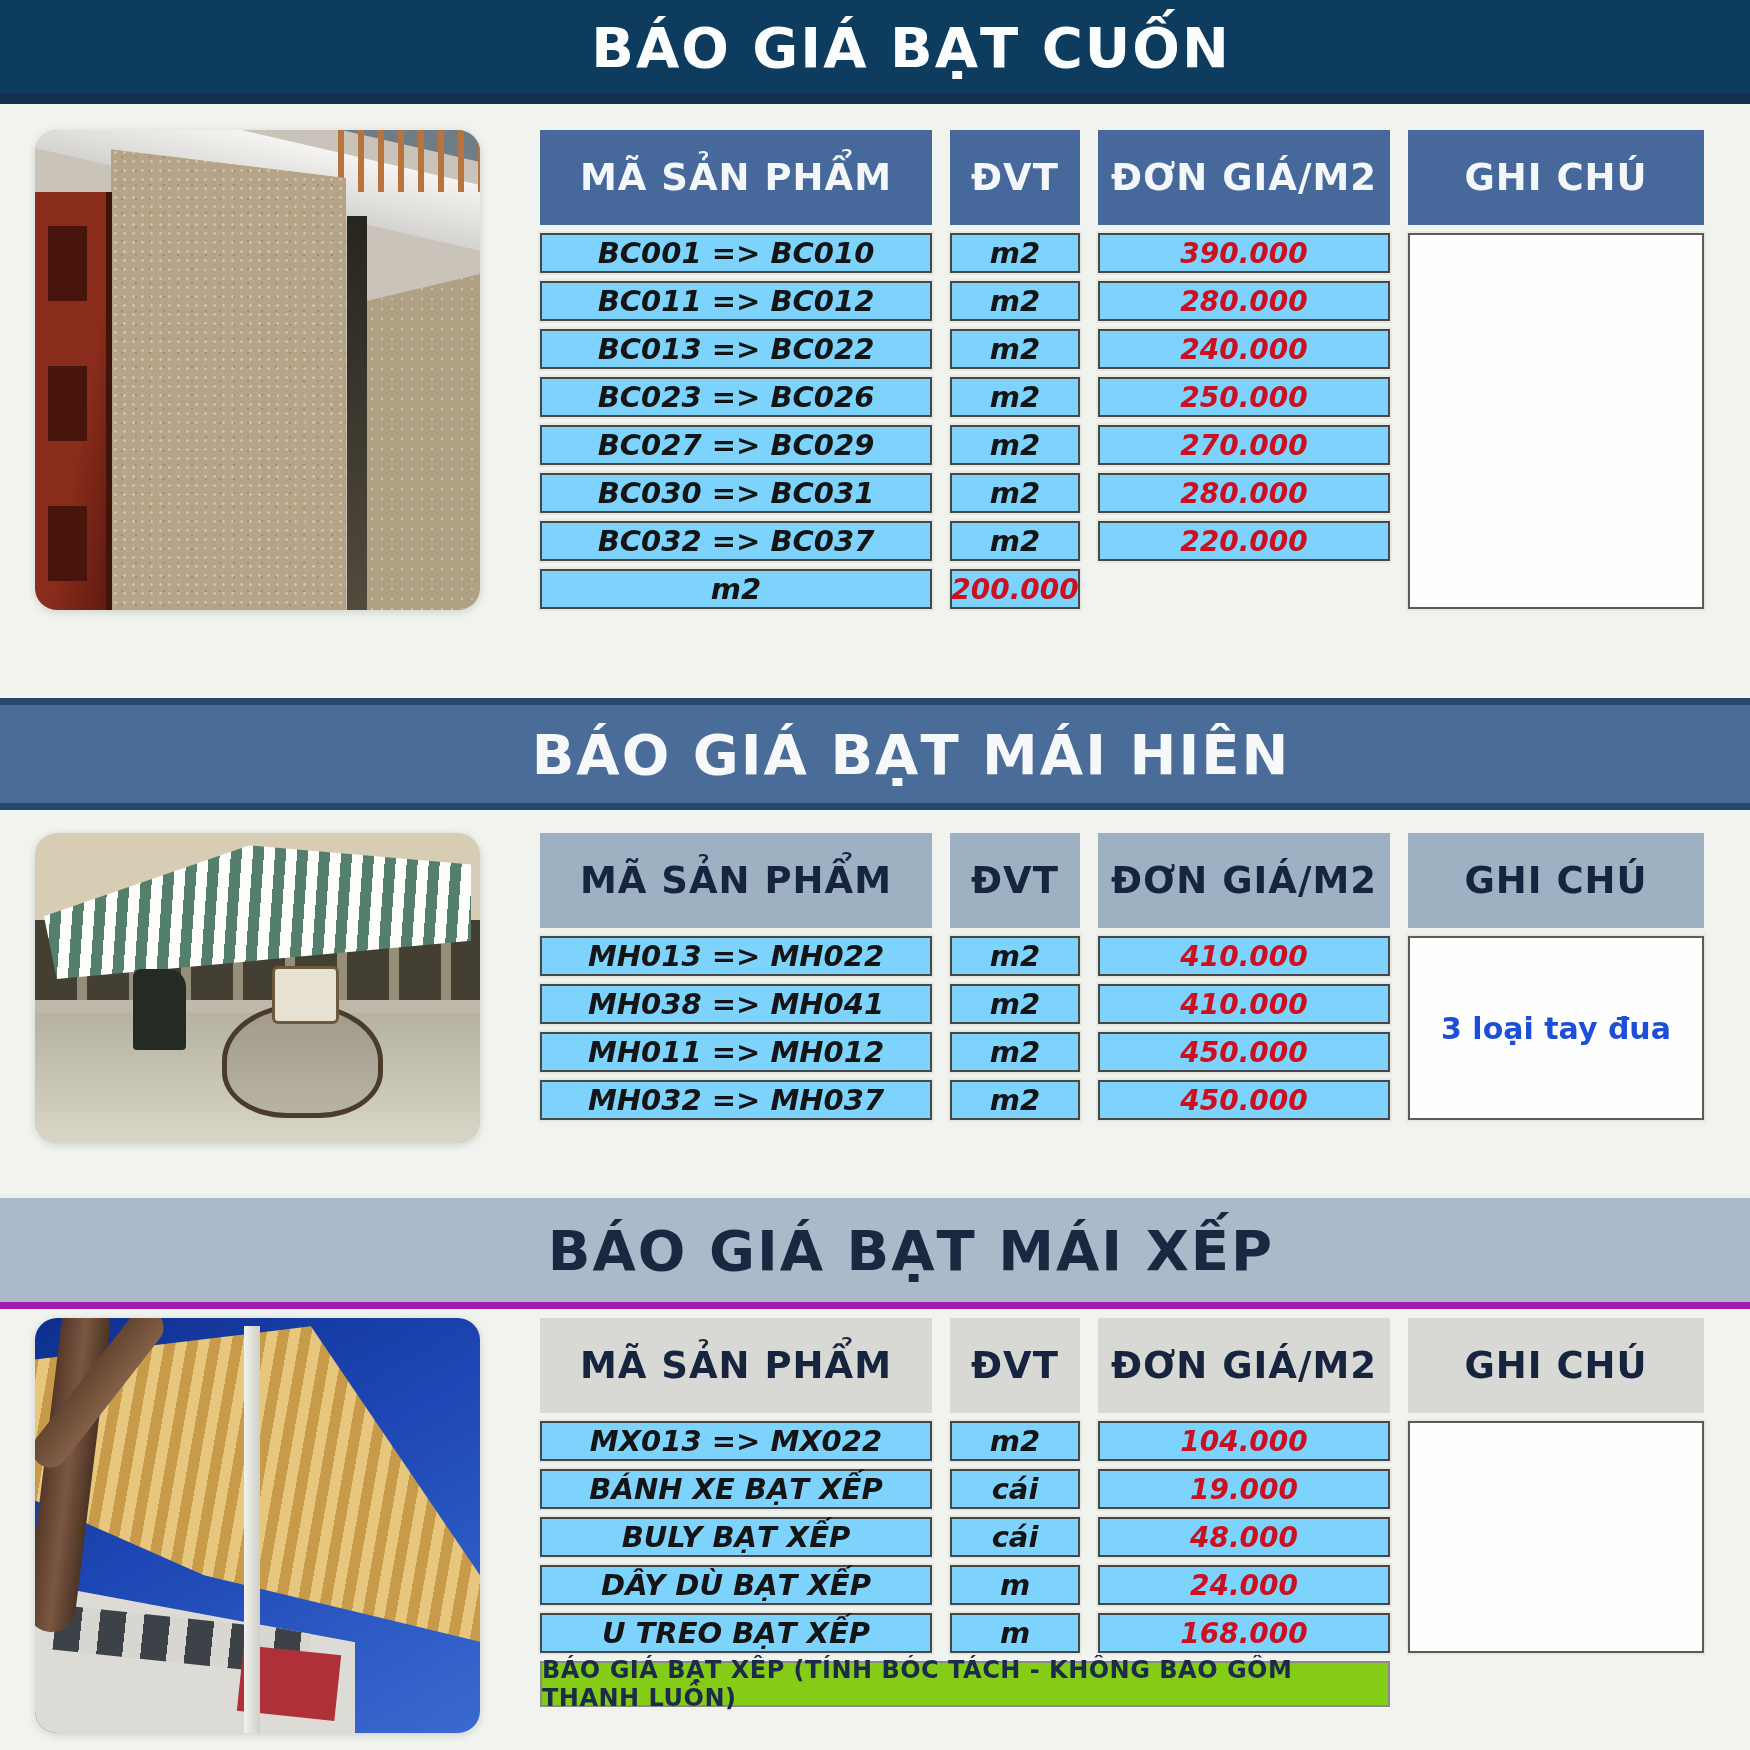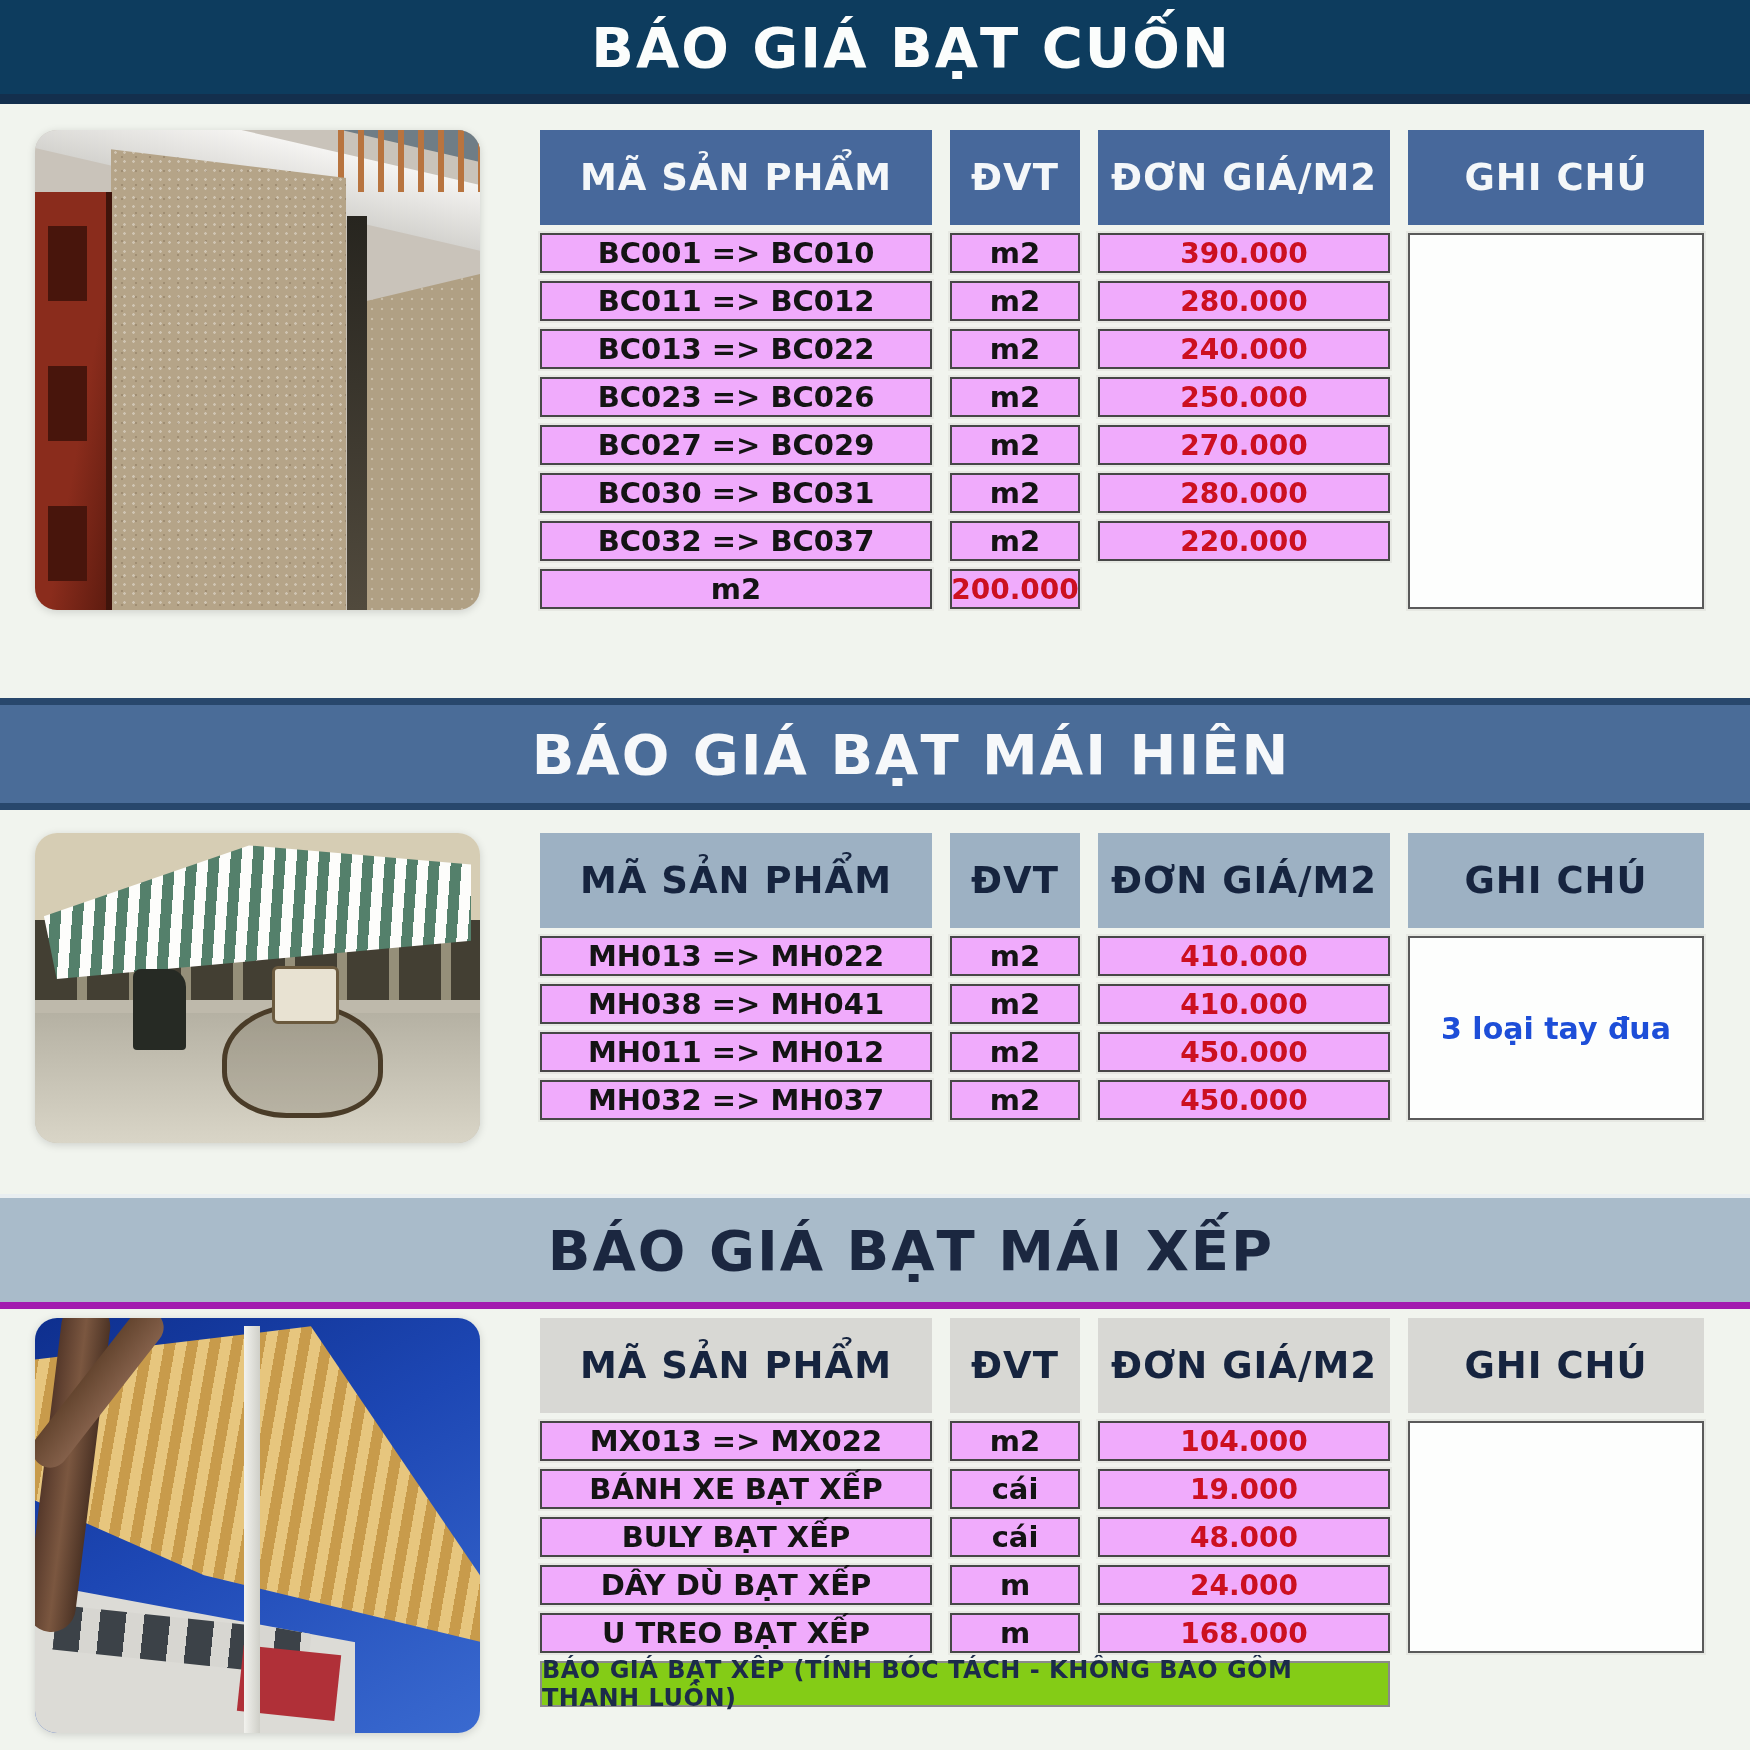--- a/index.html
+++ b/index.html
@@ -72,23 +72,23 @@
            background:repeating-linear-gradient(90deg,#3c4248 0 26px,#d7d6d1 26px 44px);transform:rotate(6deg);}
   .p3-red{bottom:4%;left:46%;width:22%;height:16%;background:#b03038;transform:rotate(6deg);}
   
   .ptable{flex:1;display:grid;grid-template-columns:392px 130px 292px 296px;
           column-gap:18px;row-gap:8px;grid-template-rows:95px;grid-auto-rows:40px;align-content:start;}
   .t3{grid-template-rows:95px repeat(5,40px) 46px;}
   .th{display:flex;align-items:center;justify-content:center;font-weight:bold;font-size:37px;letter-spacing:1px;}
   .t1 .th{background:#47689b;color:#f4f7f9;}
   .t2 .th{background:#9db1c3;color:#16243f;}
   .t3 .th{background:#d8d8d4;color:#16243f;}
-  .cell{background:#f0abfc;border:2px solid #474747;box-shadow:0 0 0 2px #e6e8e2;
+  .cell{background:#7dd3fc;border:2px solid #474747;box-shadow:0 0 0 2px #e6e8e2;
         display:flex;align-items:center;justify-content:center;
-        font-weight:bold;font-size:29px;color:#141414;}
+        font-weight:bold;font-size:29px;color:#141414;font-style:italic;}
   .c-price{color:#cc1020;font-size:28px;}
   .note-box{background:#fdfefd;border:2px solid #5a5a5a;box-shadow:0 0 0 2px #e6e8e2;
         display:flex;flex-direction:column;align-items:center;justify-content:center;gap:8px;
         font-weight:bold;font-size:30px;color:#1d4ed8;grid-column:4;}
   .note-span-8{grid-row:2 / span 8;}
   .note-span-4{grid-row:2 / span 4;}
   .note-span-5{grid-row:2 / span 5;}
   .tfooter{grid-column:1 / span 3;grid-row:7;background:#84cc16;border:2px solid #8a8a8a;
         display:flex;align-items:center;justify-content:center;
         font-weight:bold;font-size:24px;color:#1c2b4a;letter-spacing:.5px;}

